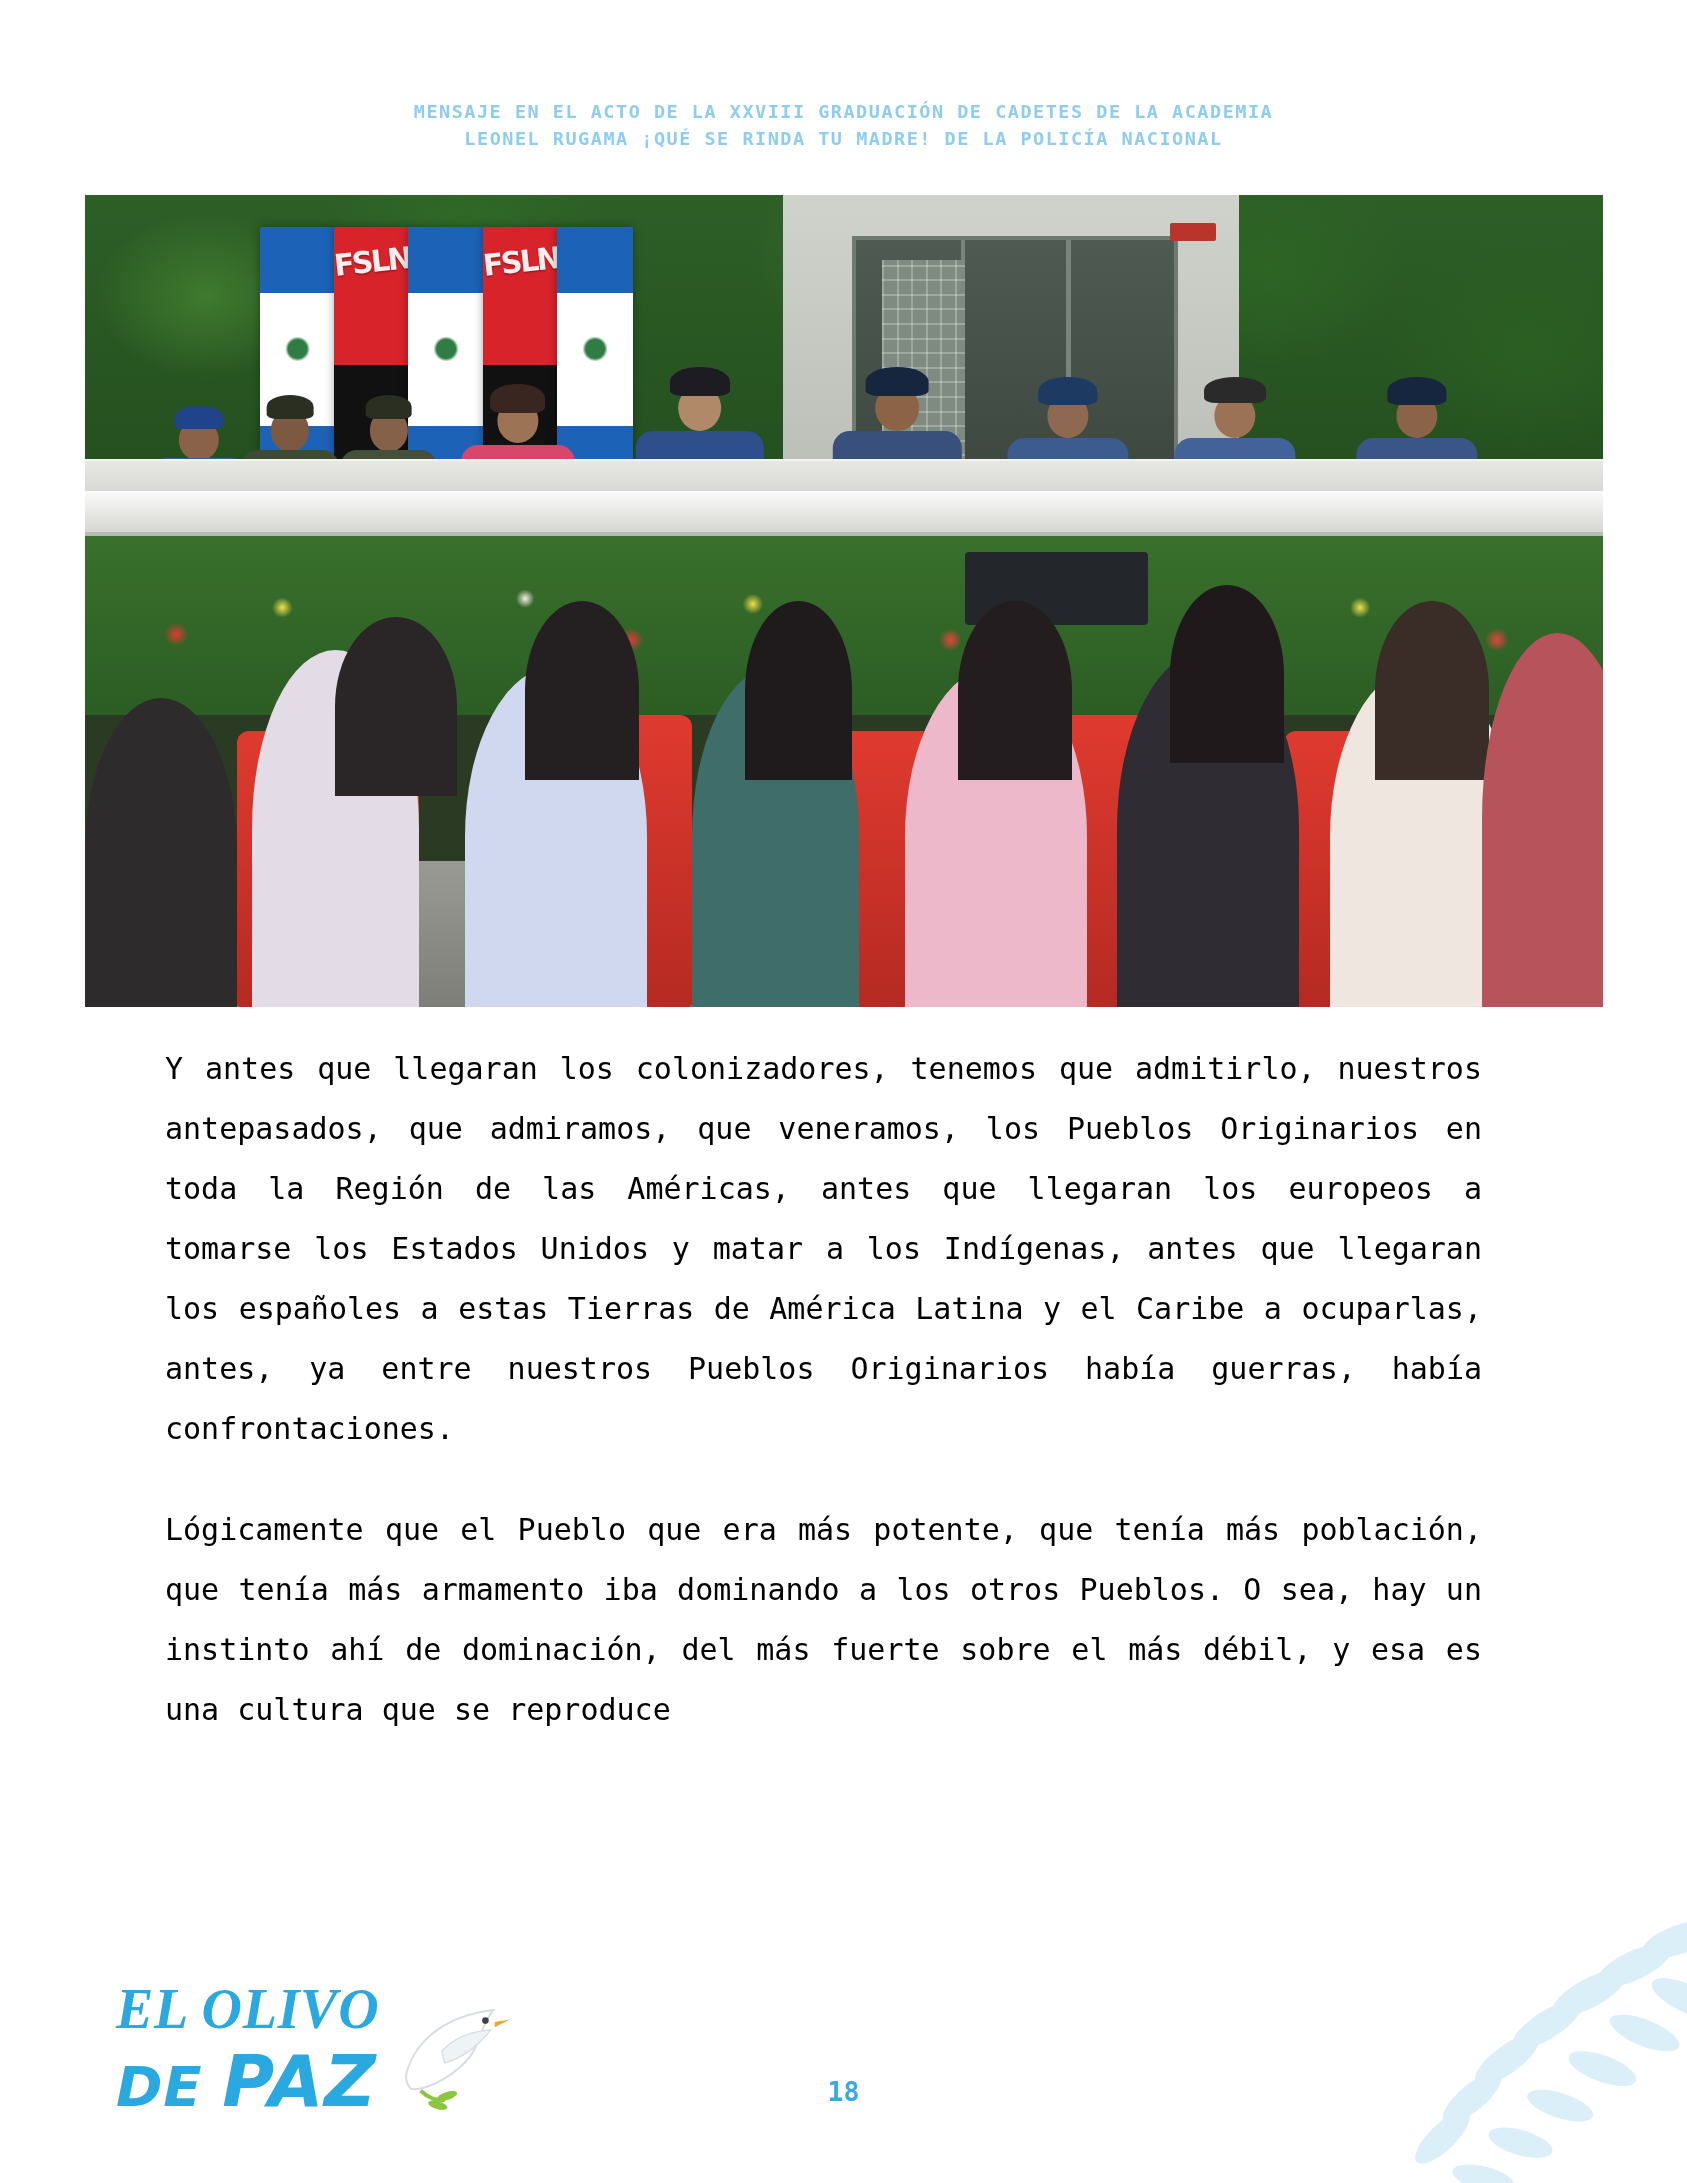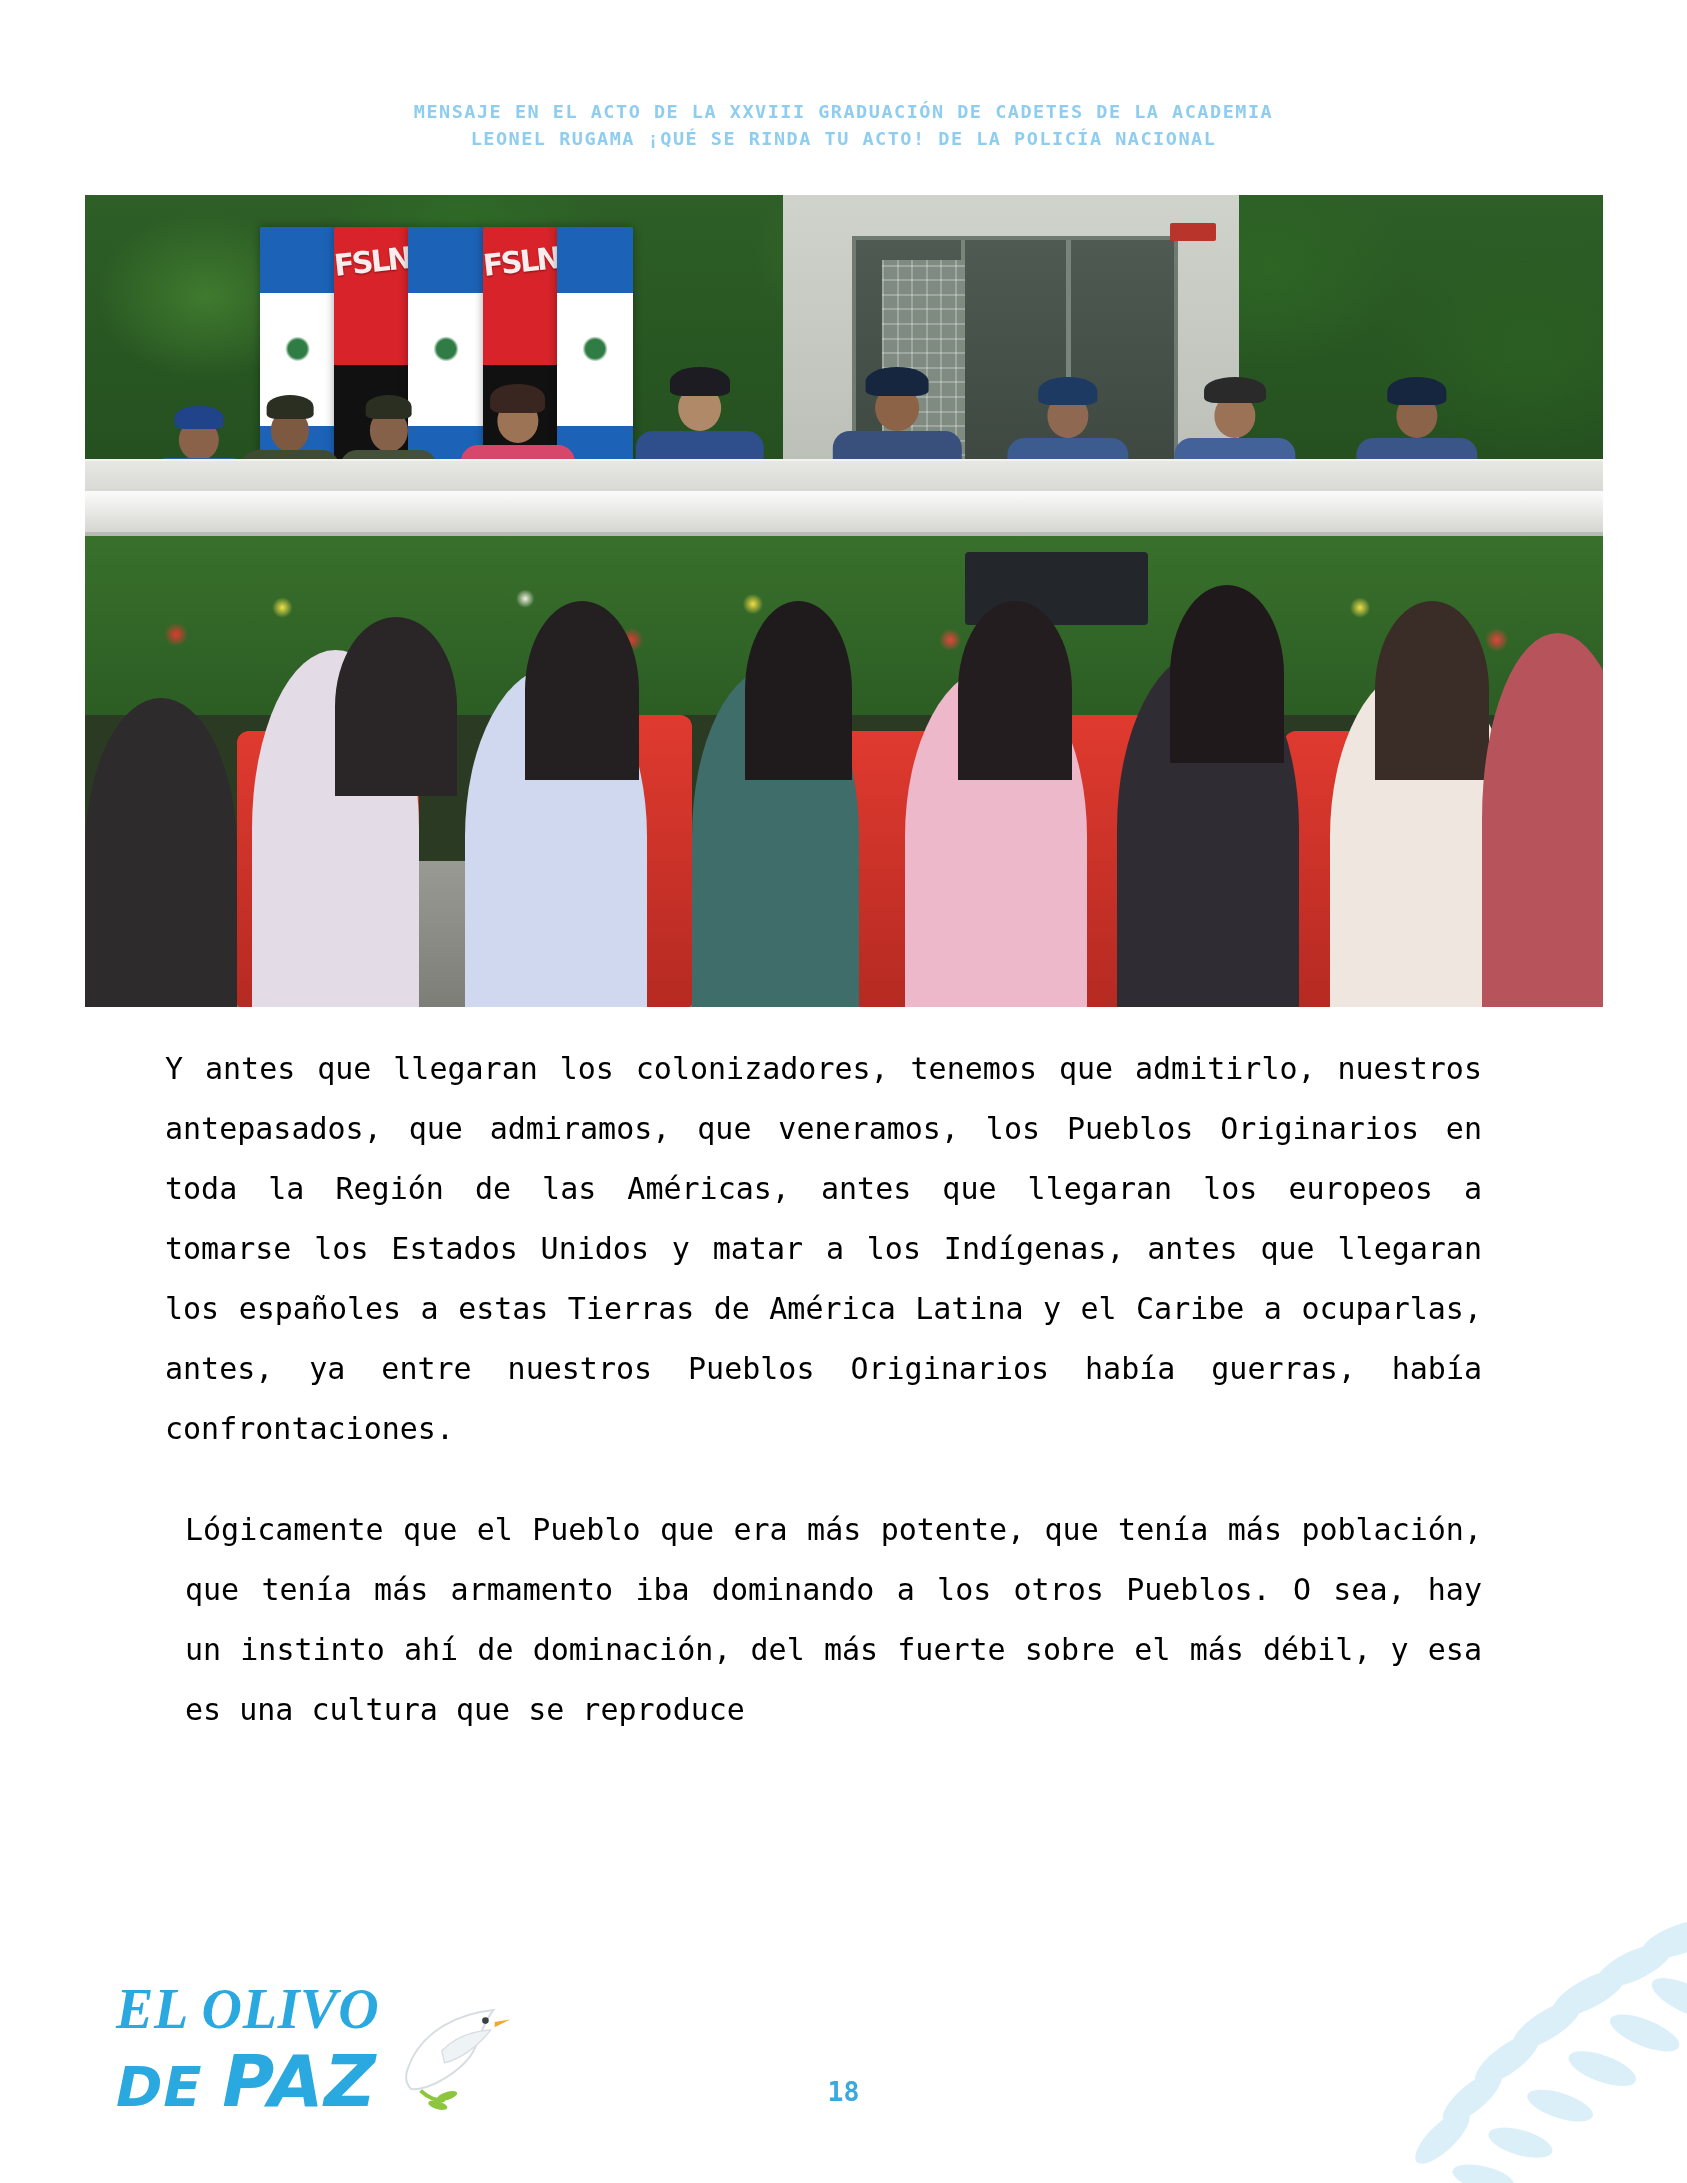--- a/index.html
+++ b/index.html
@@ -216,21 +216,21 @@
     top: 1039px;
     width: 1317px;
     color: #000000;
     font-family: "DejaVu Sans Mono", monospace;
     font-size: 30px;
     line-height: 60px;
     text-align: justify;
     text-justify: inter-word;
   }
   .body-text p { margin: 0 0 41px 0; }
-  .body-text p:last-child { margin-bottom: 0; margin-left: 20px; }
+  .body-text p:last-child { margin-bottom: 0; }
 
   
   .olive-branch {
     position: absolute;
     right: -40px;
     bottom: -26.5px;
     width: 503px;
     height: 370px;
     opacity: .55;
   }
@@ -265,21 +265,21 @@
     font-weight: bold;
   }
 </style>
 </head>
 <body>
 
 <div class="page">
 
   <div class="running-header">
     <div>MENSAJE EN EL ACTO DE LA XXVIII GRADUACIÓN DE CADETES DE LA ACADEMIA</div>
-    <div>LEONEL RUGAMA ¡QUÉ SE RINDA TU ACTO! DE LA POLICÍA NACIONAL</div>
+    <div>LEONEL RUGAMA ¡QUÉ SE RINDA TU MADRE! DE LA POLICÍA NACIONAL</div>
   </div>
 
   <div class="photo-frame">
     <div class="photo">
 
       <div class="bg-green"></div>
       <div class="wall"></div>
       <div class="door">
         <div class="mullion" style="left:33%"></div>
         <div class="mullion" style="left:66%"></div>

